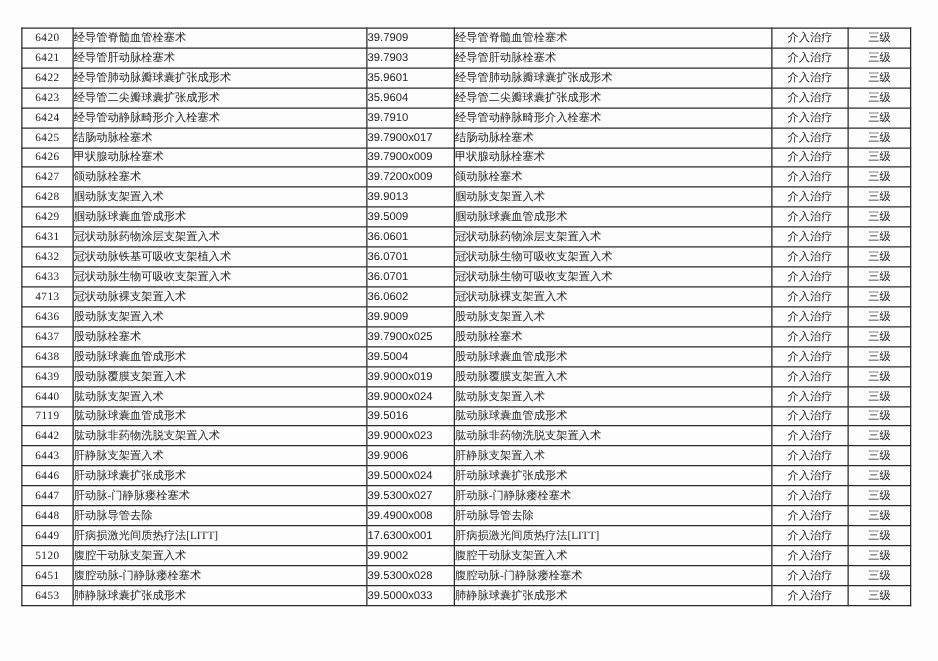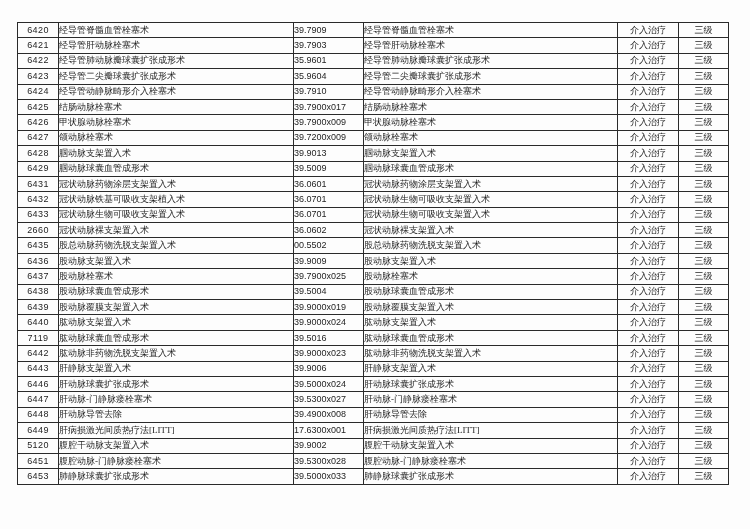--- a/index.html
+++ b/index.html
@@ -30,21 +30,21 @@
     padding: 0;
     font-size: 9px;
     line-height: 1;
     color: #1d1d1d;
     white-space: nowrap;
     overflow: hidden;
     vertical-align: middle;
   }
   td.cell-seq {
     text-align: center;
-    font-family: Liberation Sans, sans-serif;
+    font-family: Liberation Serif, serif;
     letter-spacing: 0.4px;
   }
   td.cell-name, td.cell-name2 {
     padding-left: 4px;
     font-family: "Liberation Serif", serif;
   }
   td.cell-code {
     padding-left: 3px;
     font-family: "Liberation Sans", sans-serif;
     font-size: 9px;
@@ -168,32 +168,24 @@
   </tr>
         <tr>
     <td class="cell-seq">6433</td>
     <td class="cell-name">冠状动脉生物可吸收支架置入术</td>
     <td class="cell-code">36.0701</td>
     <td class="cell-name2">冠状动脉生物可吸收支架置入术</td>
     <td class="cell-category">介入治疗</td>
     <td class="cell-level">三级</td>
   </tr>
         <tr>
-    <td class="cell-seq">2660</td>
+    <td class="cell-seq">4713</td>
     <td class="cell-name">冠状动脉裸支架置入术</td>
     <td class="cell-code">36.0602</td>
     <td class="cell-name2">冠状动脉裸支架置入术</td>
-    <td class="cell-category">介入治疗</td>
-    <td class="cell-level">三级</td>
-  </tr>
-        <tr>
-    <td class="cell-seq">6435</td>
-    <td class="cell-name">股总动脉药物洗脱支架置入术</td>
-    <td class="cell-code">00.5502</td>
-    <td class="cell-name2">股总动脉药物洗脱支架置入术</td>
     <td class="cell-category">介入治疗</td>
     <td class="cell-level">三级</td>
   </tr>
         <tr>
     <td class="cell-seq">6436</td>
     <td class="cell-name">股动脉支架置入术</td>
     <td class="cell-code">39.9009</td>
     <td class="cell-name2">股动脉支架置入术</td>
     <td class="cell-category">介入治疗</td>
     <td class="cell-level">三级</td>

